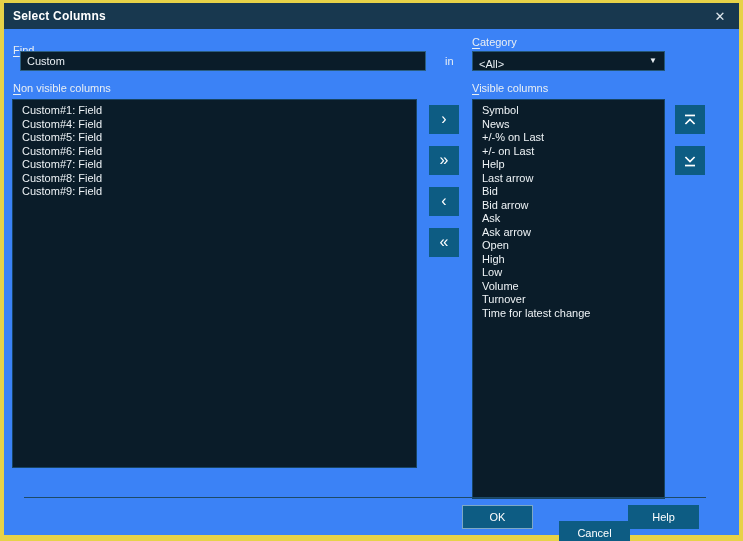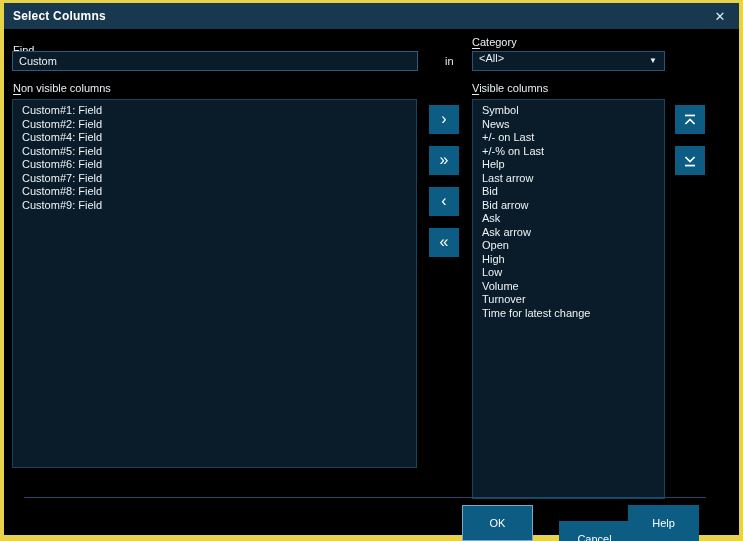--- a/index.html
+++ b/index.html
@@ -5,21 +5,21 @@
   html,body{margin:0;padding:0;background:#000;}
   .frame{
     position:relative;width:743px;height:541px;
     background:#e7d248; 
     font-family:"Liberation Sans","DejaVu Sans",sans-serif;
     -webkit-font-smoothing:antialiased;
     overflow:hidden;
   }
   .dialog{
     position:absolute;left:4px;top:3px;right:4px;bottom:6px;
-    background:#000000;color:#e9eff4;
+    background:#3b82f6;color:#e9eff4;
   }
   .titlebar{
     position:absolute;left:0;top:0;right:0;height:26px;
     background:#18384f;display:flex;align-items:center;
   }
   .titlebar .title{font-size:12px;font-weight:bold;color:#fff;padding-left:9px;letter-spacing:.2px;}
   .close-btn{
     position:absolute;right:8px;top:3px;width:22px;height:20px;
     display:flex;align-items:center;justify-content:center;
     color:#dfe8ee;font-size:13px;cursor:default;
@@ -28,42 +28,42 @@
   .lbl{position:absolute;font-size:11px;color:#e9eff4;white-space:nowrap;}
   .u{text-decoration:underline;text-underline-offset:2px;}
   .textbox{
     position:absolute;box-sizing:border-box;height:20px;
     background:#0a1c29;border:1px solid #2a5d80;color:#e9eff4;
     font-family:inherit;font-size:11px;padding:0 6px;outline:none;
   }
   .combo{
     position:absolute;box-sizing:border-box;height:20px;
     background:#0a1c29;border:1px solid #245676;color:#e9eff4;
-    font-size:11px;display:flex;align-items:flex-start;padding:0 6px;
+    font-size:11px;display:flex;align-items:flex-end;padding:0 6px;
   }
   .combo .arrow{position:absolute;right:7px;top:5px;font-size:8px;color:#e9eff4;line-height:1;}
   .listbox{
     position:absolute;box-sizing:border-box;
     background:#0a1c29;border:1px solid #174463;
     overflow:hidden;padding-top:4px;
   }
   .list-item{
     font-size:11px;line-height:13.5px;color:#eef3f6;
     padding-left:9px;white-space:nowrap;
   }
   .sqbtn{
     position:absolute;width:30px;height:29px;box-sizing:border-box;
     background:#0d5c83;border:none;color:#fff;
     display:flex;align-items:center;justify-content:center;
     font-family:inherit;cursor:default;padding:0;
   }
   .sqbtn .chev{font-size:16px;line-height:1;transform:translateY(-1px);}
   .separator{position:absolute;height:1px;background:#1d4a68;}
   .footbtn{
-    position:absolute;height:36px;width:71px;box-sizing:border-box;
+    position:absolute;height:24px;width:71px;box-sizing:border-box;
     background:#0d5c83;border:1px solid #0d5c83;color:#fff;
     font-family:inherit;font-size:11px;text-align:center;line-height:22px;cursor:default;padding:0;
   }
   .footbtn.default{border:1px solid #7ea8c3;}
   svg{display:block;}
 </style>
 </head>
 <body>
 
 <div class="frame">
@@ -72,47 +72,46 @@
     <div class="titlebar">
       <span class="title">Select Columns</span>
       <span class="close-btn">
         <span>✕</span>
       </span>
     </div>
 
     <div class="content">
 
       <span class="lbl" style="left:9px;top:7px;margin-top:8px;"><span class="u">F</span>ind</span>
-      <input class="textbox" style="left: 8px; top: 22px; width: 406px;" value="Custom">
+      <input class="textbox" style="left: 16px; top: 22px; width: 406px;" value="Custom">
       <span class="lbl" style="left:441px;top:26px;">in</span>
 
       <span class="lbl" style="left:468px;top:7px;"><span class="u">C</span>ategory</span>
       <div class="combo" style="left:468px;top:22px;width:193px;">
         <span>&lt;All&gt;</span>
         <span class="arrow">▼</span>
       </div>
 
       <span class="lbl" style="left:9px;top:53px;"><span class="u">N</span>on visible columns</span>
       <span class="lbl" style="left:468px;top:53px;"><span class="u">V</span>isible columns</span>
 
       <div class="listbox" style="left:8px;top:70px;width:405px;height:369px;">
           <div class="list-item">Custom#1: Field</div>
-          <div class="list-item">Custom#2: Field</div>
           <div class="list-item">Custom#4: Field</div>
           <div class="list-item">Custom#5: Field</div>
           <div class="list-item">Custom#6: Field</div>
           <div class="list-item">Custom#7: Field</div>
           <div class="list-item">Custom#8: Field</div>
           <div class="list-item">Custom#9: Field</div>
         </div>
       <div class="listbox" style="left:468px;top:70px;width:193px;height:400px;">
           <div class="list-item">Symbol</div>
           <div class="list-item">News</div>
+          <div class="list-item">+/-% on Last</div>
           <div class="list-item">+/- on Last</div>
-          <div class="list-item">+/-% on Last</div>
           <div class="list-item">Help</div>
           <div class="list-item">Last arrow</div>
           <div class="list-item">Bid</div>
           <div class="list-item">Bid arrow</div>
           <div class="list-item">Ask</div>
           <div class="list-item">Ask arrow</div>
           <div class="list-item">Open</div>
           <div class="list-item">High</div>
           <div class="list-item">Low</div>
           <div class="list-item">Volume</div>

